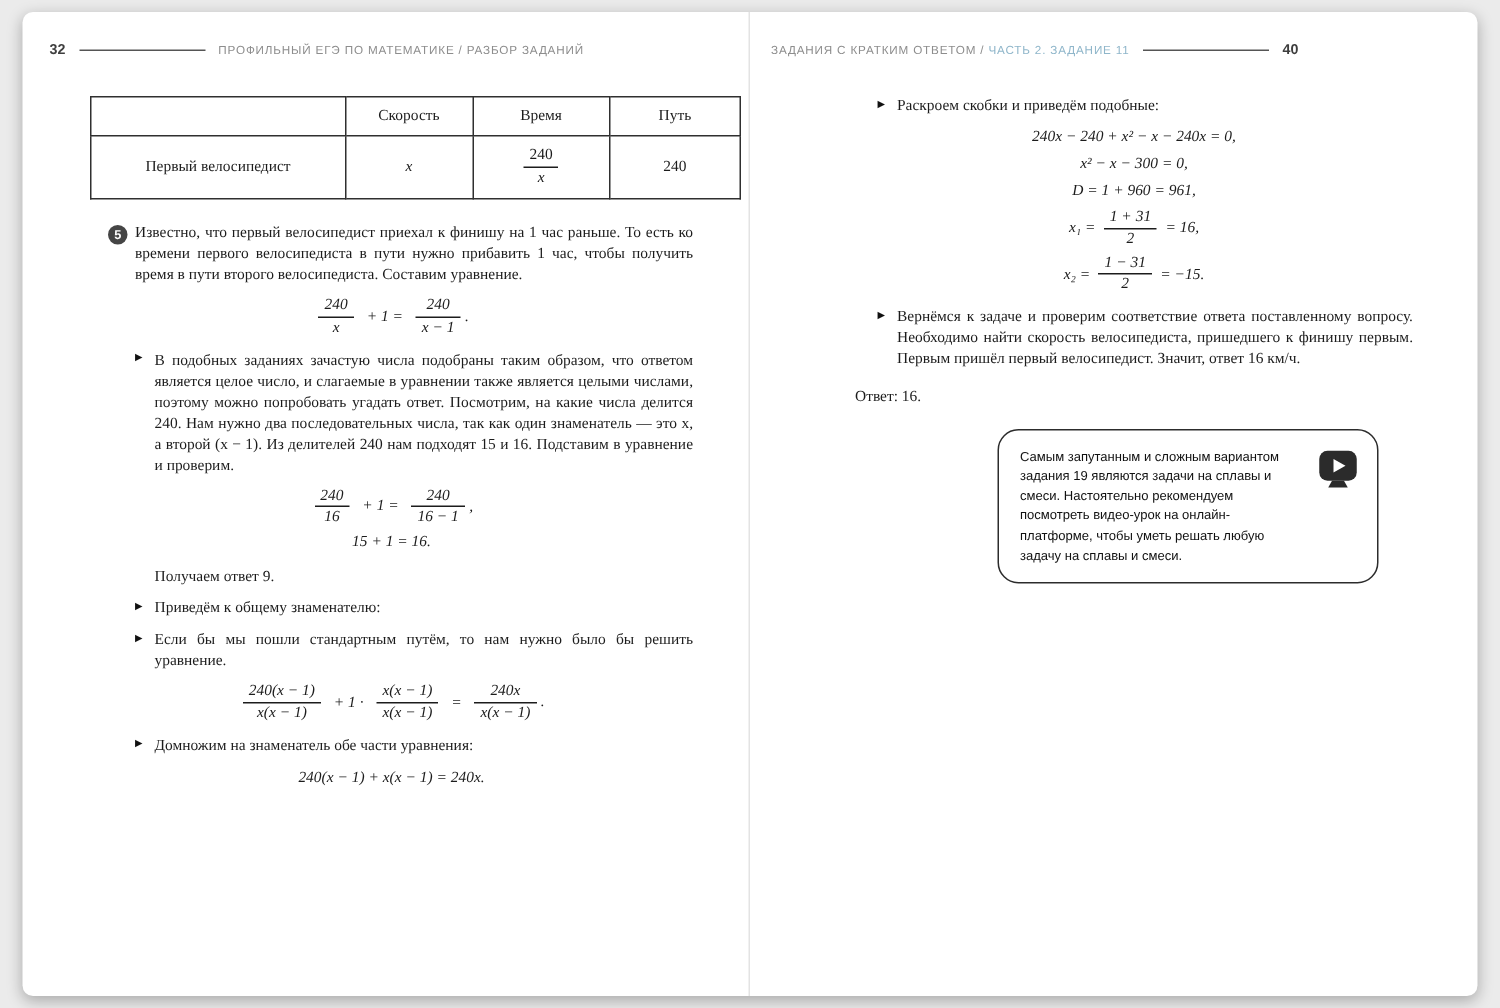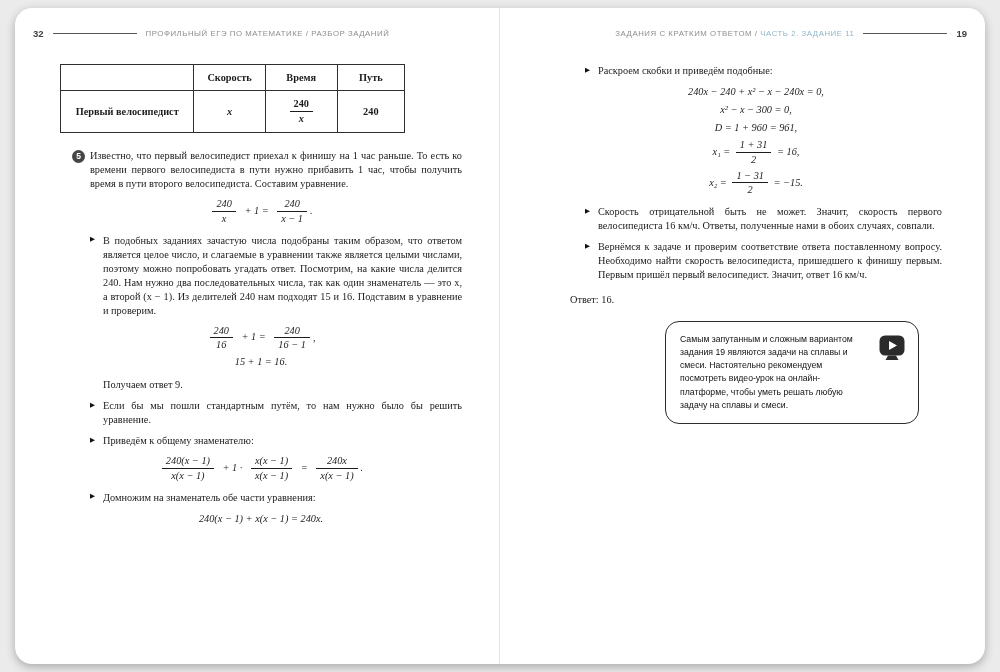--- a/index.html
+++ b/index.html
@@ -1,37 +1,37 @@
 <!DOCTYPE html>
 <html><head>
 <meta charset="utf-8">
 <style>
   * { margin:0; padding:0; box-sizing:border-box; }
   html,body { width:1000px; height:672px; background:#ebebeb; font-family:"Liberation Serif", serif; color:#1c1c1c; overflow:hidden; }
-  .spread { position:absolute; left:15px; top:8px; width:970px; height:656px; background:#ffffff; border-radius:17px; box-shadow:0 3px 10px rgba(0,0,0,0.28); }
+  .spread { position:absolute; left:15px; top:8px; width:970px; height:656px; background:#ffffff; border-radius:7px; box-shadow:0 3px 10px rgba(0,0,0,0.28); }
   .fold { position:absolute; left:484px; top:0; width:1px; height:100%; background:#e3e3e3; }
   .page { position:absolute; top:0; height:100%; width:485px; }
   .page-left { left:0; }
   .page-right { left:485px; }
 
   .pheader { position:absolute; top:20px; display:flex; align-items:center; gap:9px;
              font-family:"Liberation Sans", sans-serif; font-size:7.8px; letter-spacing:0.55px;
              color:#8d8d8d; white-space:nowrap; }
   .page-left .pheader { left:18px; right:14px; }
-  .page-right .pheader { left:14px; right:18px; justify-content:flex-end; }
+  .page-right .pheader { left:14px; right:18px; }
   .pnum { font-size:9.5px; font-weight:bold; color:#3e3e3e; letter-spacing:0; }
   .hrule { height:1px; background:#555; width:84px; flex:0 0 auto; }
   .htitle b { font-weight:normal; }
   .acc { color:#8fb6ca; }
 
   .content { position:absolute; font-size:10.3px; line-height:1.36; }
   .page-left .content  { top:56px; left:45px; width:402px; }
   .page-right .content { top:56px; left:70px; width:372px; }
 
-  table.dt { border-collapse:collapse; width:345px;font-weight:bold; }
+  table.dt { border-collapse:collapse; width:434px; }
   .dt td { border:1px solid #2f2f2f; text-align:center; vertical-align:middle; padding:3px 4px; }
   .dt .hrow td { height:26px; }
   .dt .drow td { height:42px; }
   .dt td.c0 { width:156px;margin-top:15px; }
   .dt td.c1 { width:78px; }
   .dt td.c2 { width:84px;margin-top:10px; }
   .dt td.c3 { width:80px; }
   .mathv { font-style:italic; }
 
   .frac { display:inline-flex; flex-direction:column; vertical-align:middle; margin:0 3px;
@@ -130,26 +130,26 @@
               <span class="fd">16 − 1</span>
             </span><span>,</span>
         </div>
         <div class="eq-line">15 + 1 = 16.</div>
       </div>
 
       <div class="plain">Получаем ответ 9.</div>
 
       <div class="bullet">
         <span class="arr">▶</span>
+        <span>Приведём к общему знаменателю:</span>
+      </div>
+
+      <div class="bullet">
+        <span class="arr">▶</span>
         <span>Если бы мы пошли стандартным путём, то нам нужно было бы решить уравнение.</span>
-      </div>
-
-      <div class="bullet">
-        <span class="arr">▶</span>
-        <span>Приведём к общему знаменателю:</span>
       </div>
 
       <div class="eq">
         <span class="frac">
             <span class="fn">240(x − 1)</span>
             <span class="fd">x(x − 1)</span>
           </span>
         <span class="op">+ 1 ·</span>
         <span class="frac">
             <span class="fn">x(x − 1)</span>
@@ -169,21 +169,21 @@
 
       <div class="eq">240(x − 1) + x(x − 1) = 240x.</div>
 
     </div>
   </div>
 
   <div class="page page-right">
     <div class="pheader">
       <span class="htitle"><b>ЗАДАНИЯ С КРАТКИМ ОТВЕТОМ /</b> <b class="acc">ЧАСТЬ 2. ЗАДАНИЕ 11</b></span>
       <span class="hrule"></span>
-      <span class="pnum">19</span>
+      <span class="pnum">40</span>
     </div>
 
     <div class="content">
 
       <div class="bullet">
         <span class="arr">▶</span>
         <span>Раскроем скобки и приведём подобные:</span>
       </div>
 
       <div class="eq">
@@ -201,24 +201,20 @@
         <div class="eq-line">
           <span>x₂ =</span>
           <span class="frac">
               <span class="fn">1 − 31</span>
               <span class="fd">2</span>
             </span>
           <span>= −15.</span>
         </div>
       </div>
 
-      <div class="bullet">
-        <span class="arr">▶</span>
-        <span>Скорость отрицательной быть не может. Значит, скорость первого велосипедиста 16 км/ч. Ответы, полученные нами в обоих случаях, совпали.</span>
-      </div>
 
       <div class="bullet">
         <span class="arr">▶</span>
         <span>Вернёмся к задаче и проверим соответствие ответа поставленному вопросу. Необходимо найти скорость велосипедиста, пришедшего к финишу первым. Первым пришёл первый велосипедист. Значит, ответ 16 км/ч.</span>
       </div>
 
       <div class="answer">Ответ: 16.</div>
 
       <div class="callout">
         <span>Самым запутанным и сложным вариантом задания 19 являются задачи на сплавы и смеси. Настоятельно рекомендуем посмотреть видео-урок на онлайн-платформе, чтобы уметь решать любую задачу на сплавы и смеси.</span>

